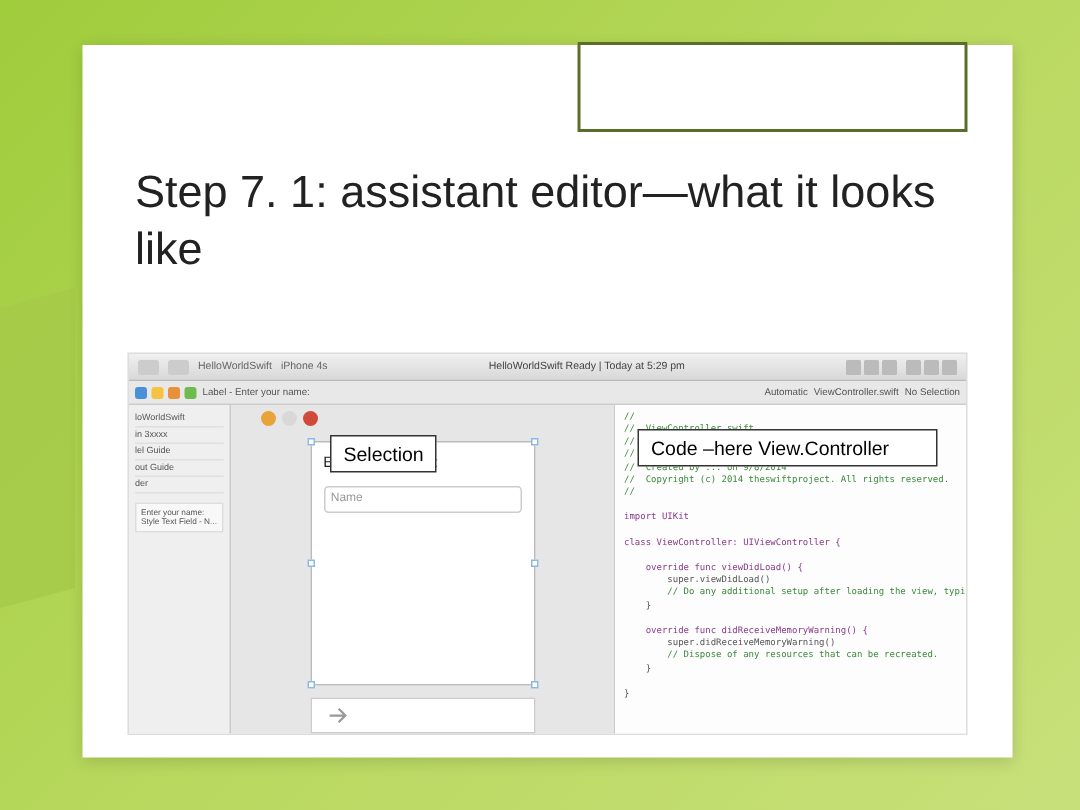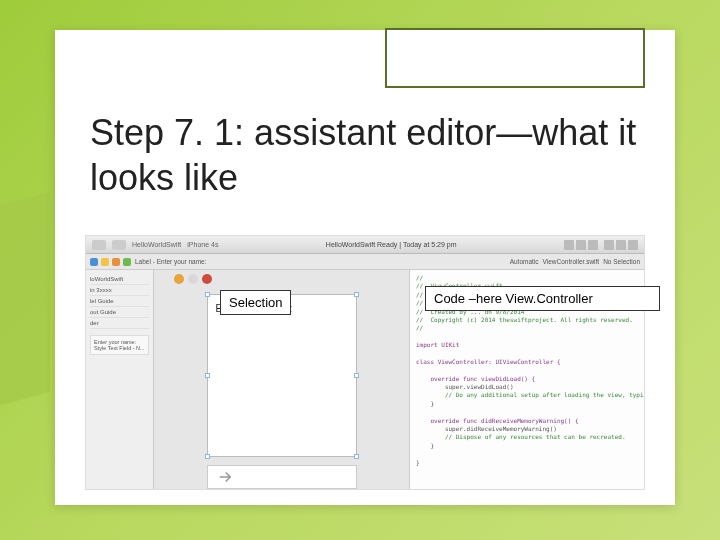--- a/index.html
+++ b/index.html
@@ -29,21 +29,21 @@
     position: absolute;
     top: -2px; right: 30px;
     width: 260px; height: 60px;
     border: 2px solid #5a6e2a;
     background: #fff;
   }
   .title {
     position: absolute;
     top: 80px; left: 35px;
     width: 560px;
-    font-size: 36px;
+    font-size: 30px;
     font-weight: normal;
     color: #222;
     line-height: 1.25;
   }
   .screenshot {
     position: absolute;
     top: 205px; left: 30px;
     width: 560px; height: 255px;
     background: #f5f5f5;
     border: 1px solid #ddd;
@@ -161,21 +161,21 @@
     position: absolute;
     background: #fff;
     border: 1px solid #333;
     padding: 4px 8px;
     font-size: 13px;
     font-weight: normal;
     color: #000;
     z-index: 10;
   }
   .callout.sb { top: 260px; left: 165px; }
-  .callout.cd { top: 256px; left: 370px; width:235px; }
+  .callout.cd { top: 256px; left: 370px; width:200px; }
 </style>
 </head>
 <body>
 
 <div class="bg-shape"></div>
 
 <div class="card">
   <div class="corner-box"></div>
 
   <h1 class="title">Step 7. 1:  assistant editor—what it looks like</h1>
@@ -236,20 +236,21 @@
           <span class="d3"></span>
         </div>
         <div class="phone" style="position:relative;">
           <div class="corner-sq" style="top:-3px;left:-3px"></div>
           <div class="corner-sq" style="top:-3px;right:-3px"></div>
           <div class="corner-sq" style="bottom:-3px;left:-3px"></div>
           <div class="corner-sq" style="bottom:-3px;right:-3px"></div>
           <div class="corner-sq" style="top:50%;left:-3px;margin-top:-3px"></div>
           <div class="corner-sq" style="top:50%;right:-3px;margin-top:-3px"></div>
           <div class="hdr">Enter your name:</div>
+          <div class="field">Name</div>
         </div>
         <div class="arrow-next">
           <svg viewBox="0 0 24 24">
               <path d="M5 12h14M13 6l6 6-6 6"></path>
             </svg>
         </div>
       </div>
 
       <div class="ss-right"><span class="c-green">//</span>
 <span class="c-green">//  ViewController.swift</span>

